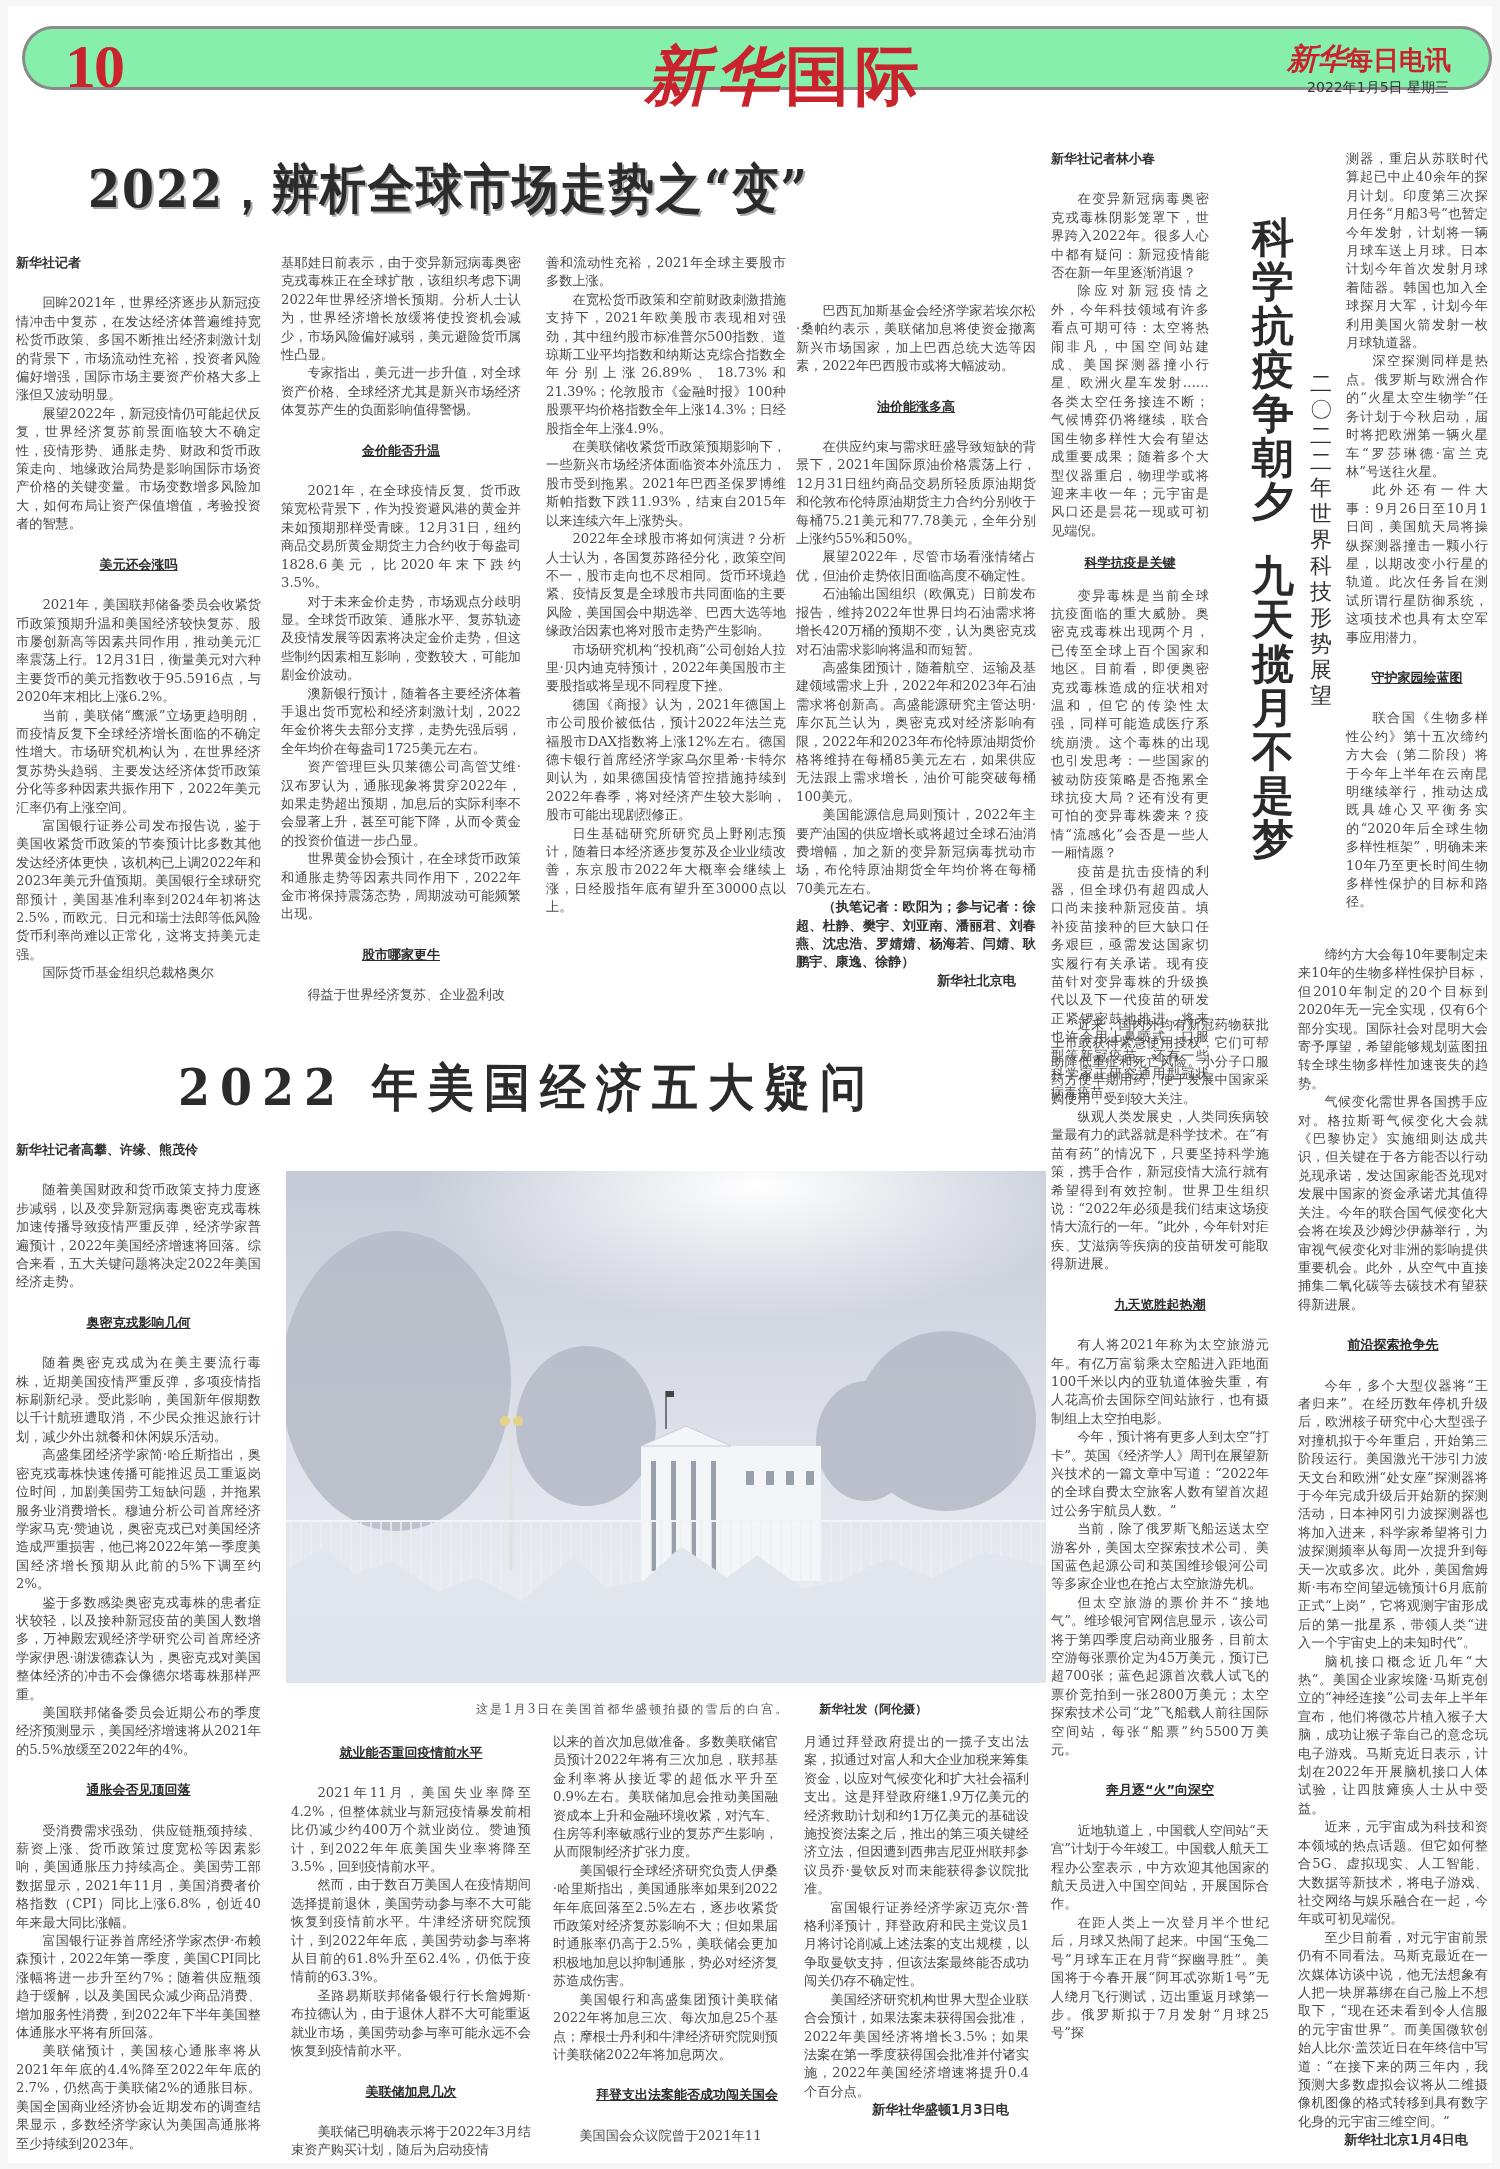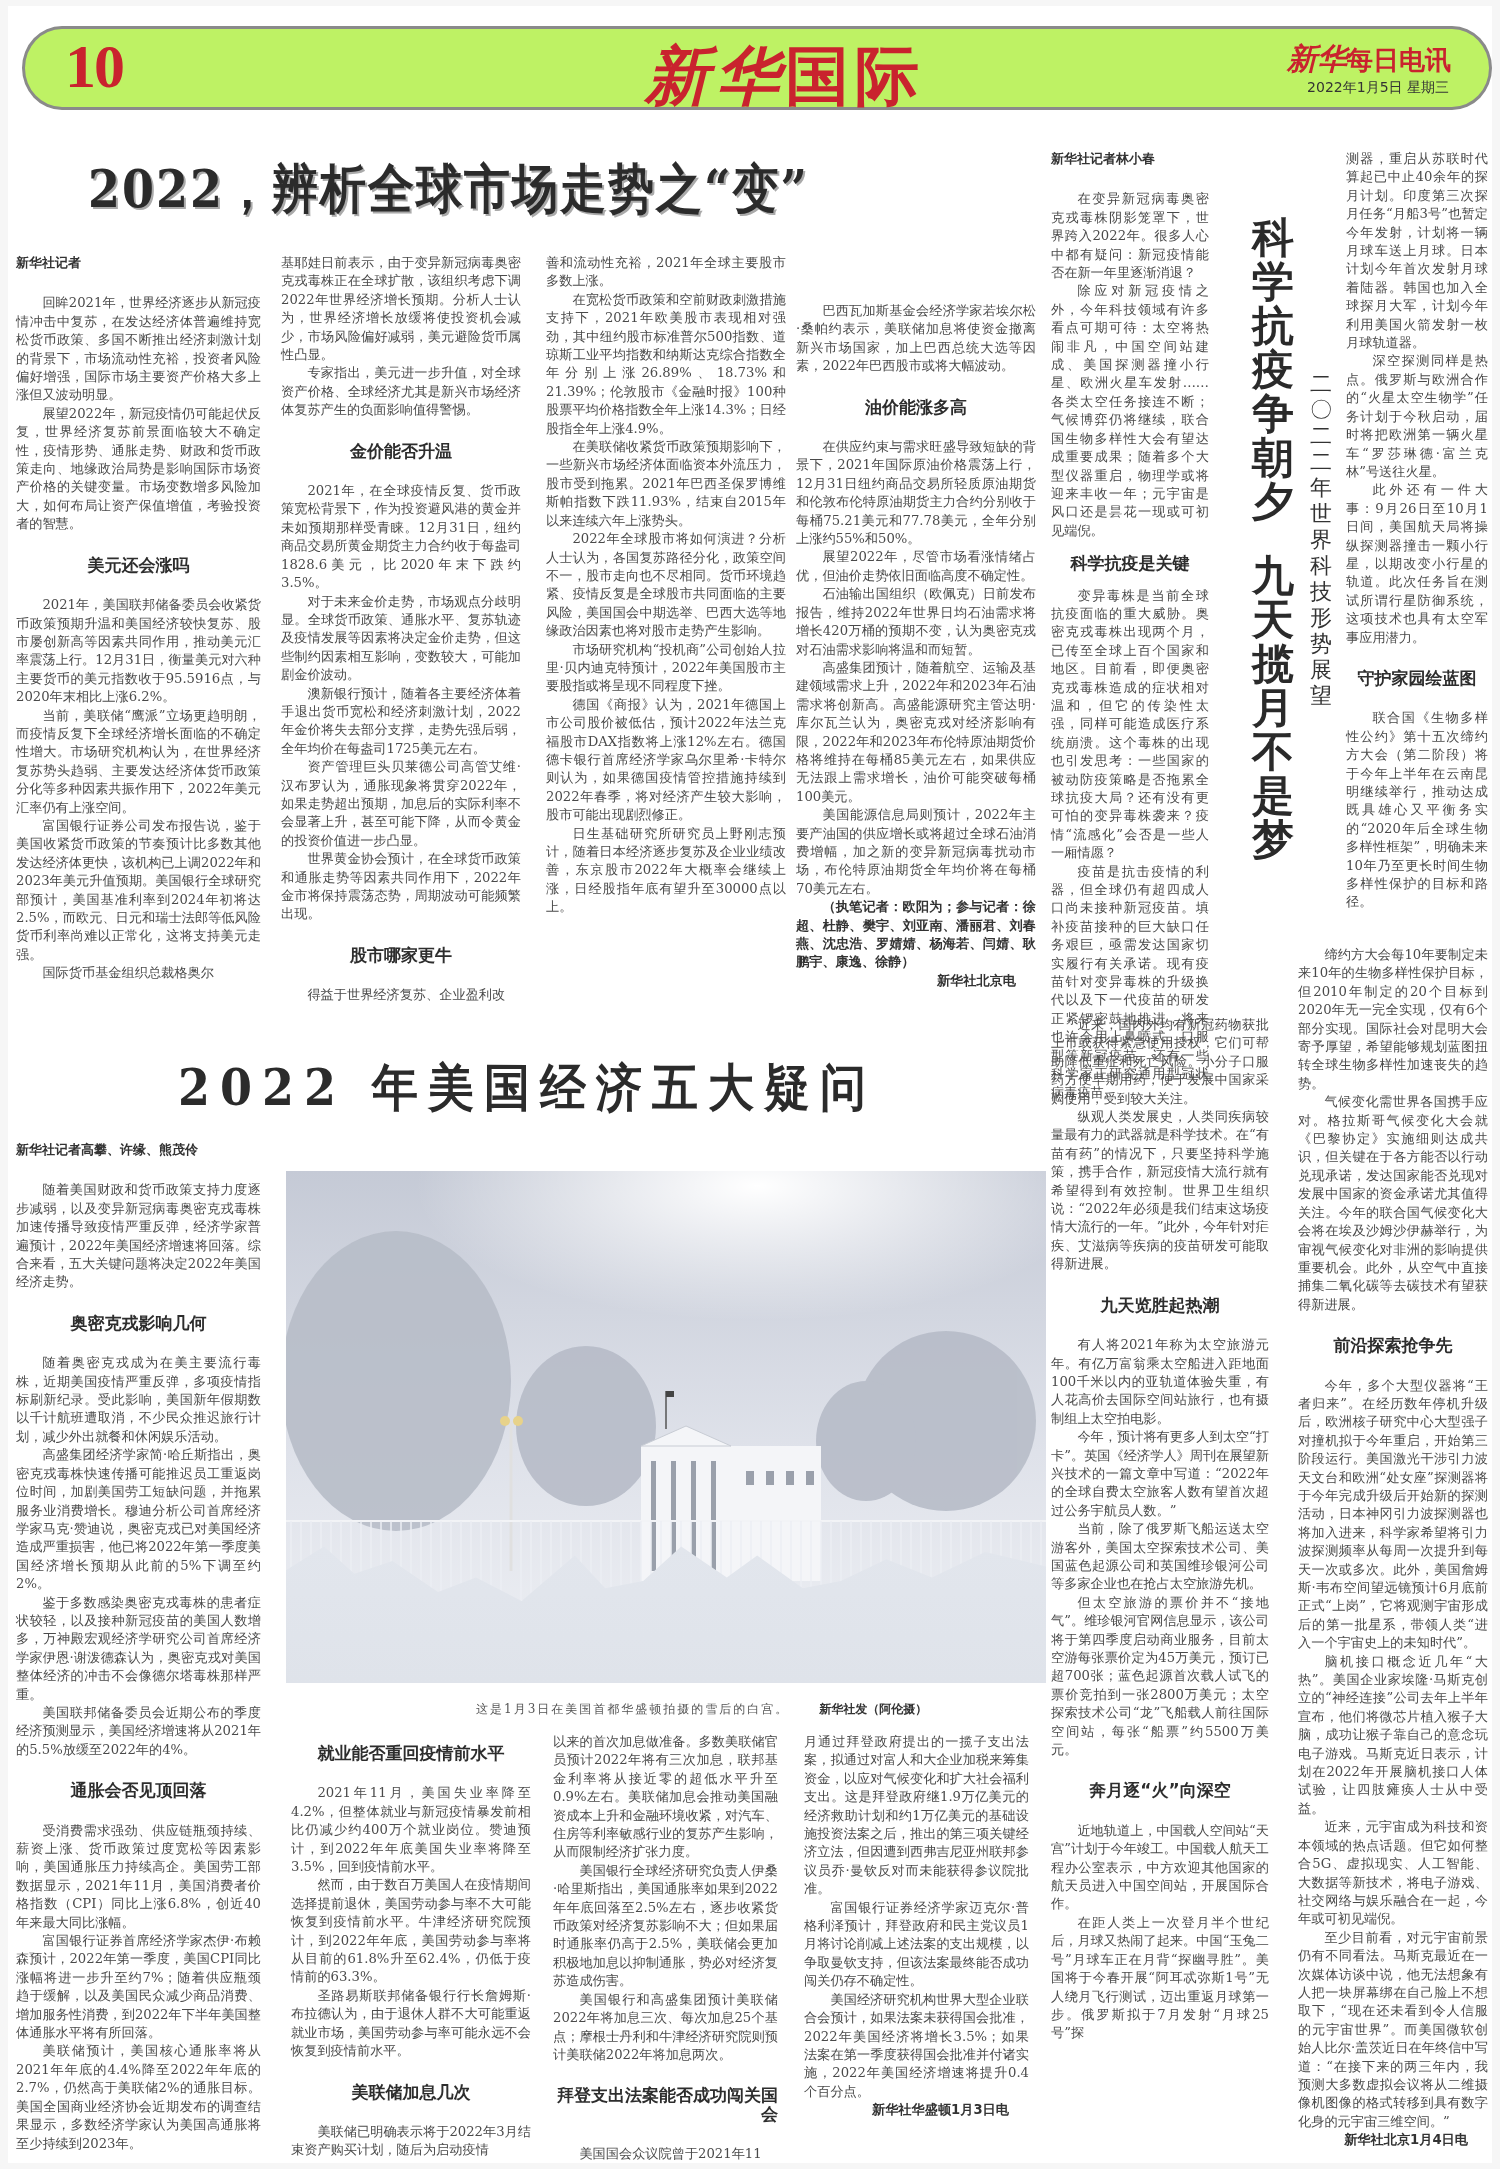--- a/index.html
+++ b/index.html
@@ -1,34 +1,34 @@
 <!DOCTYPE html>
 <html><head>
 <meta charset="utf-8">
 <style>
   html,body{margin:0;padding:0;background:#f6f6f6;}
   body{width:1500px;height:2169px;position:relative;overflow:hidden;font-family:"DejaVu Serif","Liberation Serif",serif;color:#3a3a3a;}
   .page{position:absolute;left:8px;top:6px;width:1484px;height:2157px;background:#fff;}
   
-  .masthead{position:absolute;left:14px;top:20px;width:1470px;height:84px;border:3px solid #8a8a8a;border-radius:40px/42px;box-sizing:border-box;background:#bef264;}
+  .masthead{position:absolute;left:14px;top:20px;width:1470px;height:64px;border:3px solid #8a8a8a;border-radius:40px/42px;box-sizing:border-box;background:#86efac;}
   .page-num{position:absolute;left:40px;top:2px;font-family:"Liberation Serif",serif;font-weight:bold;font-size:62px;color:#c9232e;letter-spacing:-2px;}
   .section-title{position:absolute;left:620px;top:4px;font-size:64px;color:#c9232e;font-family:"DejaVu Serif",serif;font-weight:bold;letter-spacing:6px;}
   .section-title .calli{font-style:italic;}
   .paper-name{position:absolute;right:38px;top:10px;font-size:26px;color:#c9232e;font-weight:bold;}
   .paper-name .calli{font-style:italic;font-size:30px;}
   .pub-date{position:absolute;right:40px;top:50px;font-size:14px;color:#333;font-family:"DejaVu Sans",sans-serif;}
   
   .headline{position:absolute;font-family:"DejaVu Serif",serif;font-weight:bold;color:#2b2b2b;white-space:nowrap;}
   .h1{left:80px;top:148px;font-size:46px;letter-spacing:2px;transform:scaleY(1.15);transform-origin:left top;text-shadow:2px 2px 0 #aaa;}
   .h2{left:170px;top:1048px;font-size:46px;letter-spacing:10px;transform:scaleY(1.1);transform-origin:left top;}
   
   .col{position:absolute;font-size:13.2px;line-height:18.4px;text-align:justify;color:#4a4a4a;}
   .col p{margin:0;text-indent:2em;}
   .byline{font-family:"DejaVu Sans",sans-serif;font-weight:bold;font-size:13px;color:#333;margin:0 0 22px 0 !important;text-indent:0 !important;}
-  .subhead{font-family:"DejaVu Sans",sans-serif;font-weight:bold;font-size:17px;text-align:center;color:#2d2d2d;margin:22px 0 22px 0;}
+  .subhead{font-family:"DejaVu Sans",sans-serif;font-weight:bold;font-size:13px;text-align:center;color:#2d2d2d;margin:22px 0 22px 0;text-decoration:underline;}
   .dateline{font-family:"DejaVu Sans",sans-serif;font-weight:bold;text-align:right;color:#333;margin-top:2px;text-indent:0 !important;padding-right:20px;}
   .credits{font-family:"DejaVu Sans",sans-serif;font-weight:bold;color:#333;}
   
   .vtitle{position:absolute;left:1235px;top:210px;width:60px;font-family:"DejaVu Serif",serif;font-weight:bold;font-size:42px;line-height:44px;color:#2a2a2a;text-align:center;}
   .vtitle span{display:block;}
   .vtitle .gap{height:30px;}
   .vsub{position:absolute;left:1300px;top:365px;width:26px;font-family:"DejaVu Sans",sans-serif;font-size:22px;line-height:26px;color:#333;text-align:center;}
   .vsub span{display:block;}
   
   .photo{position:absolute;left:278px;top:1165px;width:760px;height:512px;overflow:hidden;}

